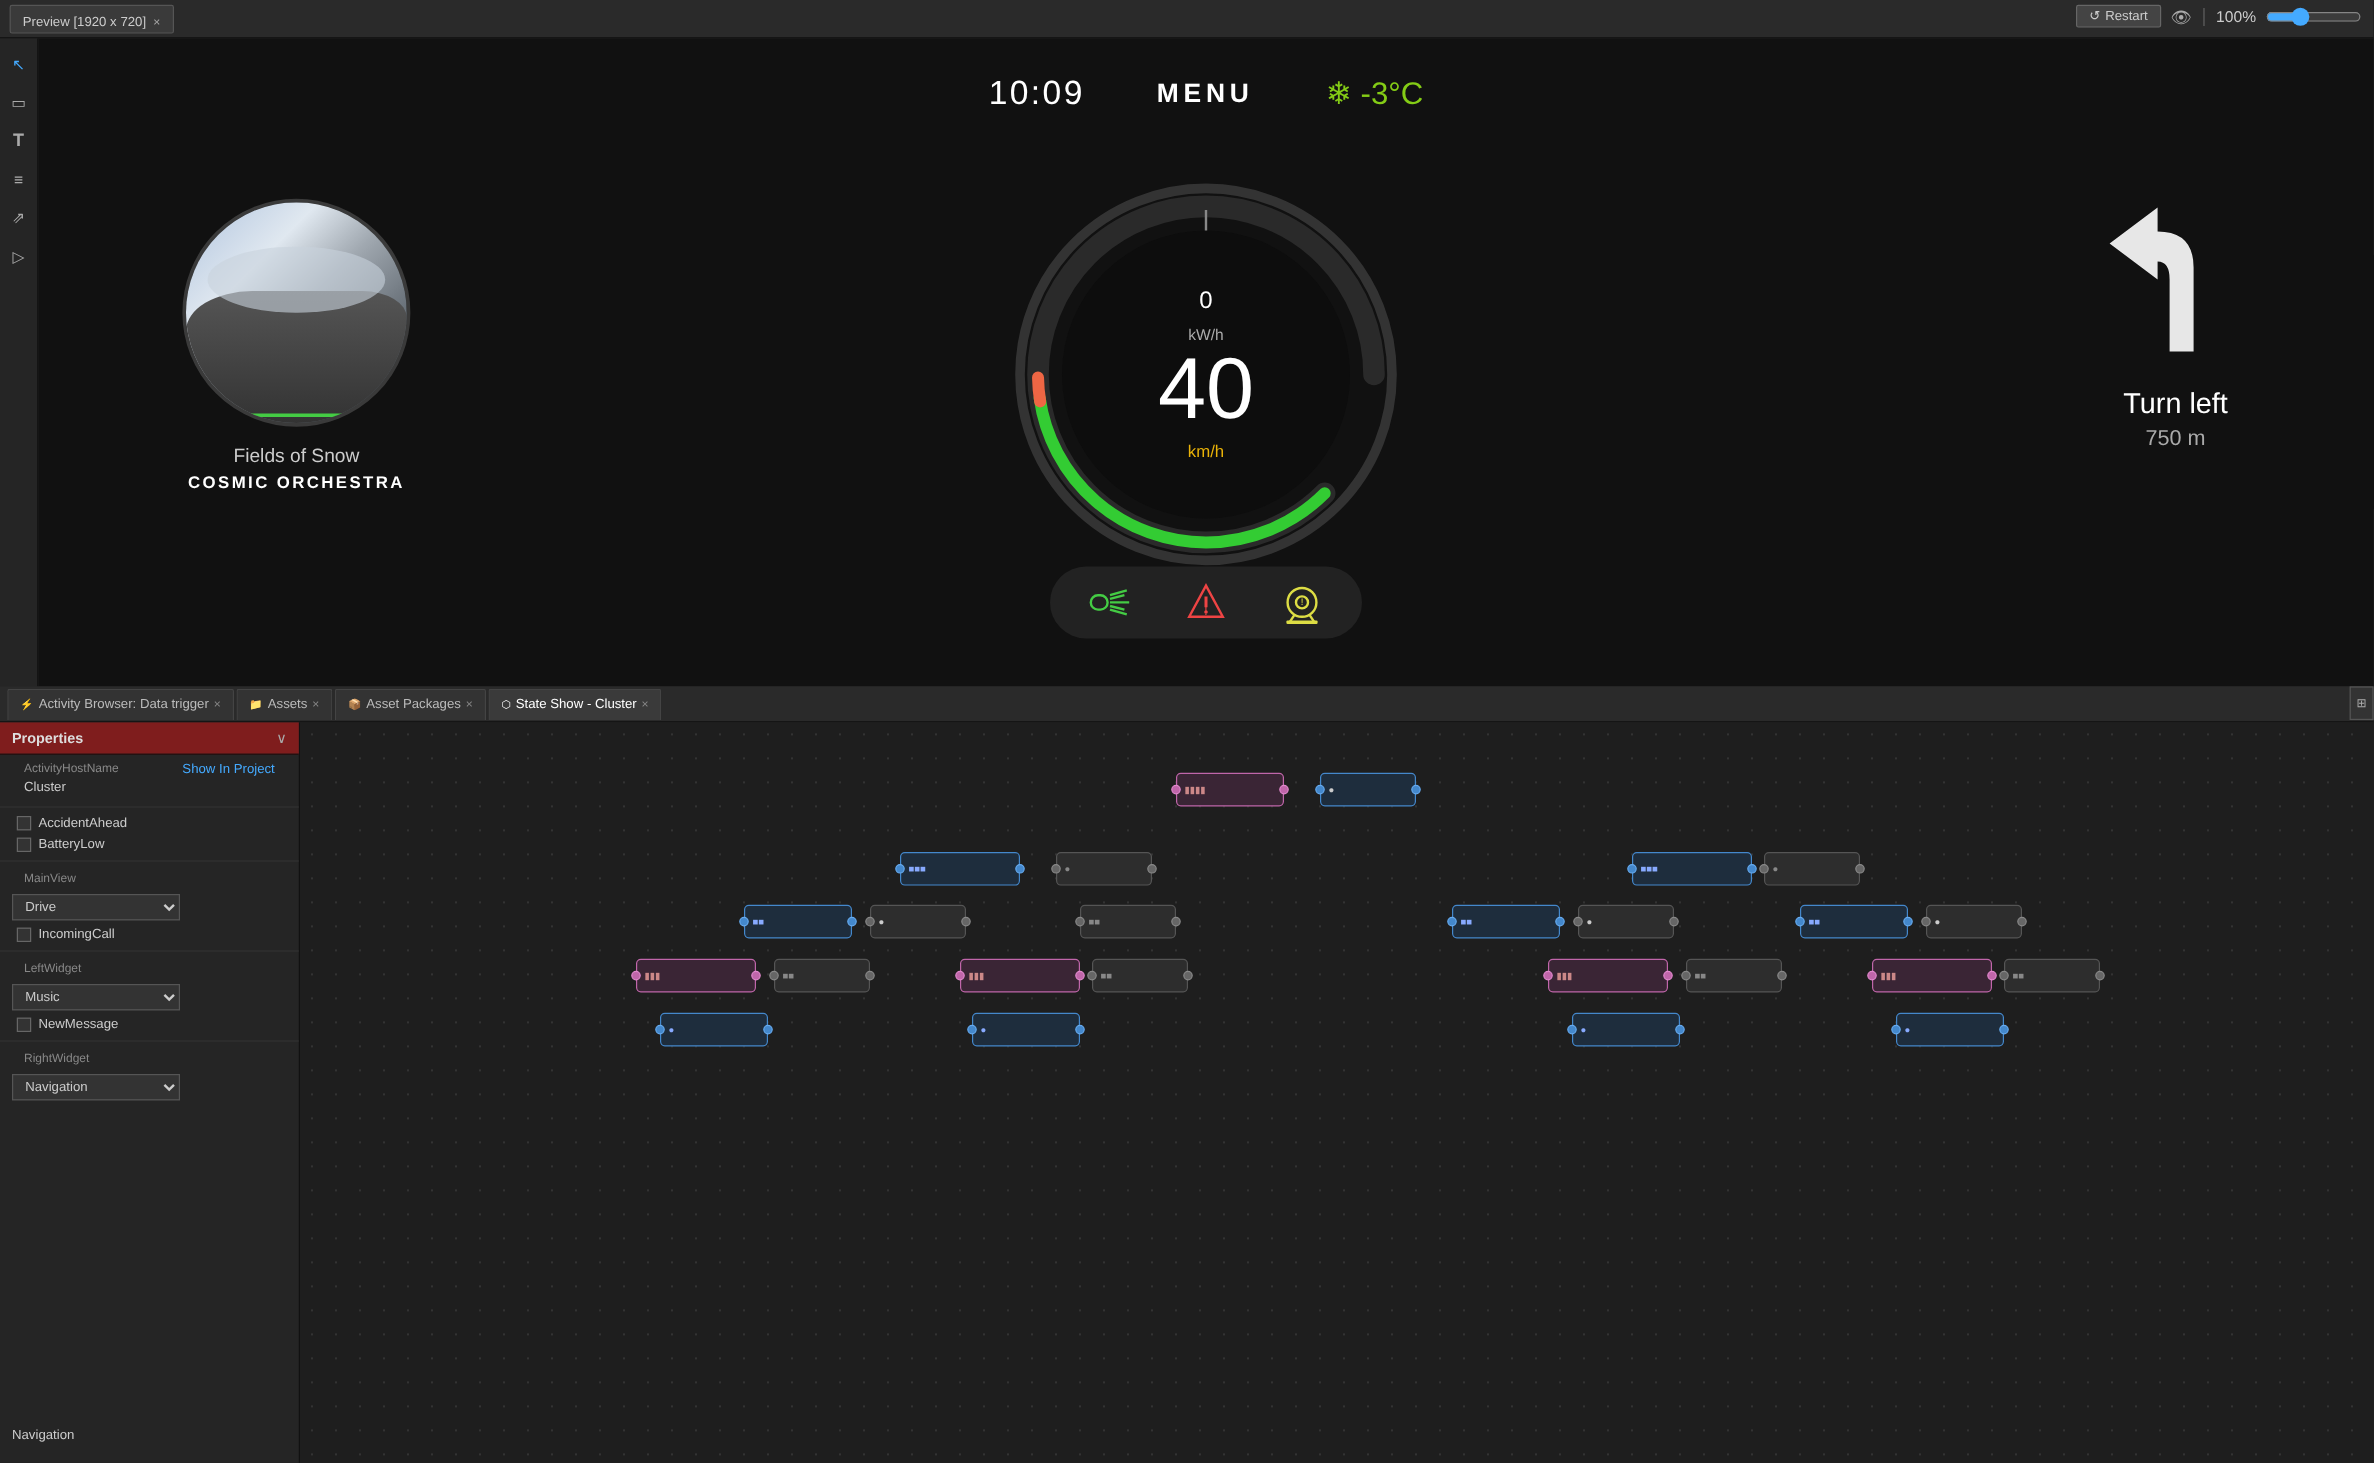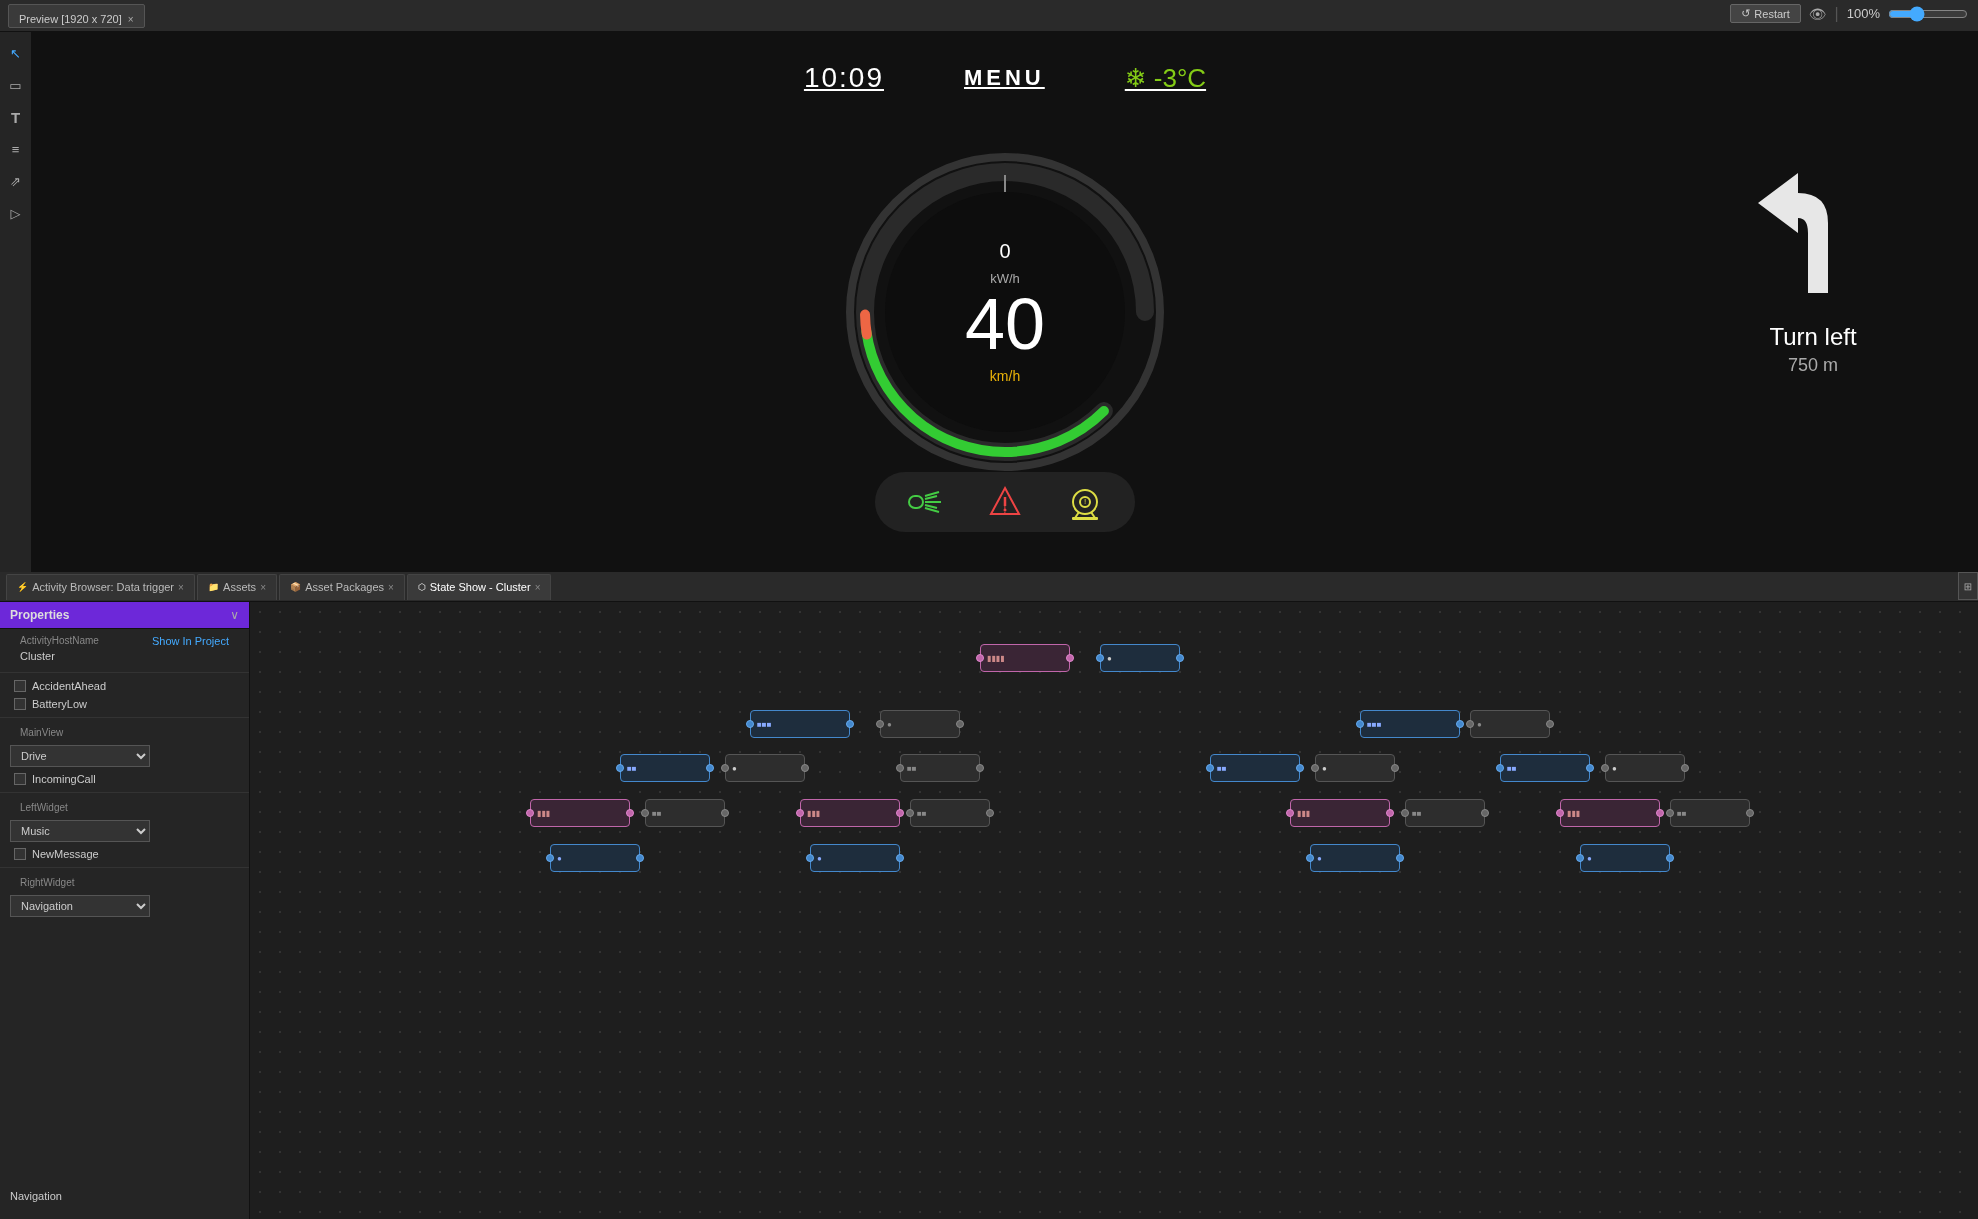--- a/index.html
+++ b/index.html
@@ -117,22 +117,21 @@
 
     
     .cluster-top-bar {
       position: absolute;
       top: 30px;
       left: 0;
       right: 0;
       display: flex;
       align-items: center;
       justify-content: center;
-      gap: 80px;
-      text-decoration: underline;
+      gap: 60px;
     }
     .cluster-time {
       font-size: 28px;
       font-weight: 300;
       color: #fff;
       letter-spacing: 2px;
     }
     .cluster-menu {
       font-size: 22px;
       font-weight: 600;
@@ -379,21 +378,21 @@
       width: 250px;
       border-right: 1px solid #111;
       background: #252525;
       flex-shrink: 0;
     }
     .properties-header {
       display: flex;
       align-items: center;
       justify-content: space-between;
       padding: 6px 10px;
-      background: #6d28d9;
+      background: #7f1d1d;
       border-bottom: 1px solid #111;
     }
     .properties-title {
       font-size: 12px;
       color: #ddd;
       font-weight: 600;
     }
     .properties-expand {
       color: #aaa;
       font-size: 12px;
@@ -566,20 +565,27 @@
 
 <div class="preview-area">
   <div class="cluster-bg">
 
     <div class="cluster-top-bar">
       <span class="cluster-time">10:09</span>
       <span class="cluster-menu">MENU</span>
       <span class="cluster-weather">❄ -3°C</span>
     </div>
 
+    <div class="album-section">
+      <div class="album-circle">
+        <div class="album-img"></div>
+      </div>
+      <div class="album-title">Fields of Snow</div>
+      <div class="album-artist">COSMIC ORCHESTRA</div>
+    </div>
 
     <div class="speedometer-section">
       <svg class="speedo-svg" viewBox="0 0 330 330">
 
         <circle cx="165" cy="165" r="155" fill="#111" stroke="#333" stroke-width="8"></circle>
 
         <circle cx="165" cy="165" r="140" fill="none" stroke="#2a2a2a" stroke-width="18" stroke-dasharray="780 1000" stroke-dashoffset="-110" stroke-linecap="round"></circle>
 
         <circle cx="165" cy="165" r="140" fill="none" stroke="#3c3" stroke-width="10" stroke-dasharray="310 1000" stroke-dashoffset="-110" stroke-linecap="round"></circle>
 

